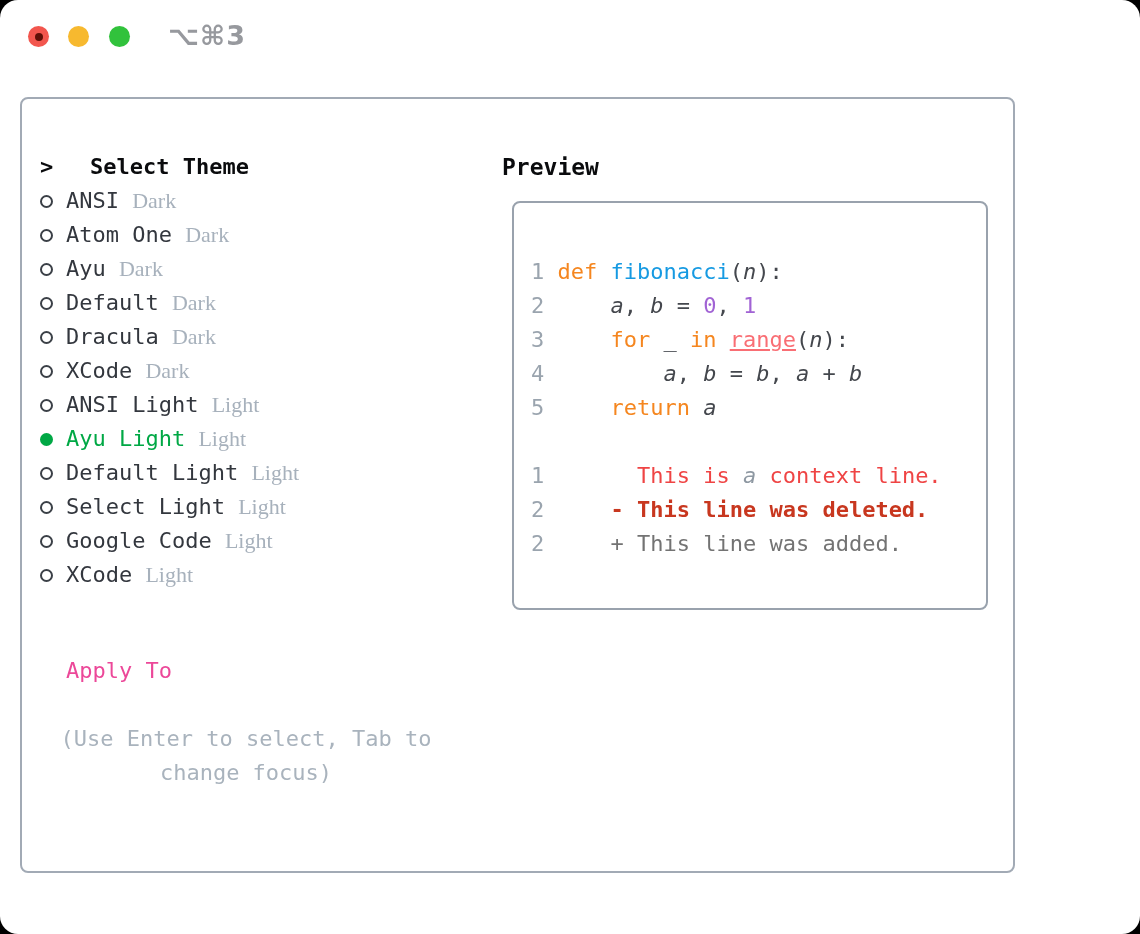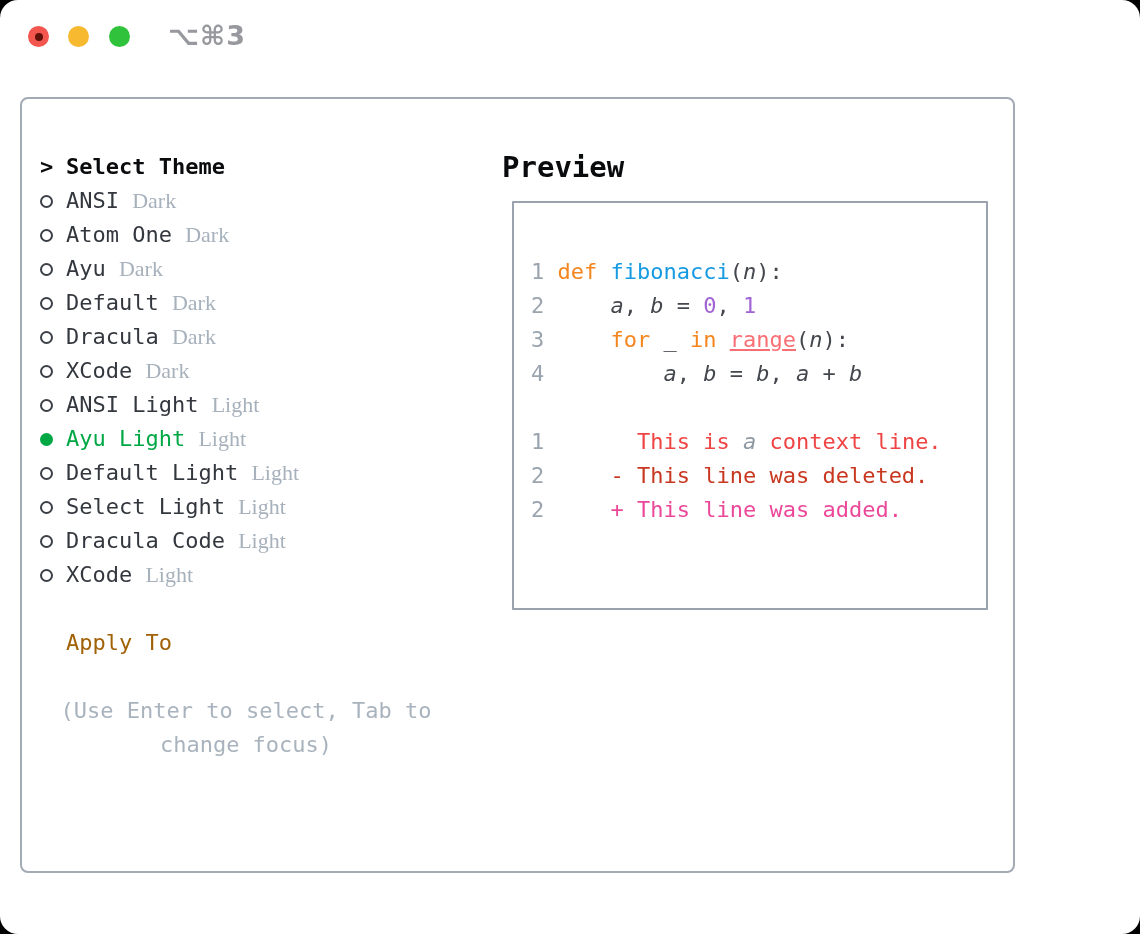--- a/index.html
+++ b/index.html
@@ -15,49 +15,49 @@
   .tl-dot{position:absolute;left:7px;top:7px;width:8px;height:8px;border-radius:50%;background:#5f1008;}
   .tb-title{position:absolute;left:168px;top:20px;font-family:"DejaVu Sans","Liberation Sans",sans-serif;
             font-weight:bold;font-size:27px;color:#97999e;letter-spacing:1px;}
   
   .panel{position:absolute;left:20px;top:97px;width:995px;height:776px;box-sizing:border-box;
          border:2px solid #a2aab5;border-radius:8px;background:#fff;}
   
   .left{position:absolute;left:18px;top:51px;font-size:22px;line-height:34px;color:#33373e;}
   .row{height:34px;display:flex;align-items:center;white-space:pre;}
   .hdr-prefix{display:inline-block;width:26px;font-weight:bold;color:#0a0b0d;}
-  .hdr{font-weight:bold;color:#0a0b0d;}
+  .hdr{font-weight:bold;color:#0a0b0d;margin-left:24px;}
   .radio{flex:0 0 auto;width:13px;height:13px;box-sizing:border-box;border:2px solid #3b4047;
          border-radius:50%;margin-right:13px;background:transparent;}
   .radio.on{background:#00a845;border-color:#00a845;}
   .tname{color:#33373e;}
   .tname.sel{color:#00a845;text-align:right;}
   .tvariant{color:#a7b1bc;margin-left:13.2px;font-family:Liberation Serif, serif;}
-  .apply-header{margin-left:26px;color:#a16207;}
+  .apply-header{margin-left:26px;color:#ec4899;margin-top:28px;}
   .spacer34{height:34px;}
   .hint{width:412px;color:#a9b3bd;line-height:34px;text-align:center;}
   
-  .preview-hdr{position:absolute;left:480px;top:51px;font-size:29px;line-height:34px;
+  .preview-hdr{position:absolute;left:480px;top:51px;font-size:23px;line-height:34px;
                font-weight:bold;color:#0a0b0d;}
   .preview-box{position:absolute;left:490px;top:102px;width:476px;height:409px;box-sizing:border-box;
-               border:2px solid #99a2ad;border-radius:1px;background:#fff;}
+               border:2px solid #99a2ad;border-radius:8px;background:#fff;}
   .code{padding:52px 0 0 17px;font-size:22px;line-height:34px;}
   .cline{height:34px;white-space:pre;}
   .tk{color:#44474d;}
   .num{color:#9aa4ae;}
   .kw{color:#f5861f;}
   .fn{color:#169ae2;}
   .call{color:#f96e74;text-decoration:underline;}
   .lit{color:#a163d4;}
   .d{color:#44474d;}
   .v{color:#44474d;font-style:italic;}
   .x{color:#ef4444;}
   .x.v{color:#8e98a2;}
-  .r{color:#c8371f;}
-  .g{color:#ec4899;}
+  .r{color:#c8371f;font-weight:bold;}
+  .g{color:#737373;}
 </style>
 </head>
 <body>
 
 <div class="window">
   <div class="titlebar">
     <span class="tl red">
       <span class="tl-dot"></span>
     </span>
     <span class="tl yellow"></span>
@@ -74,38 +74,39 @@
           <div class="row"><span class="radio"></span><span class="tname">ANSI</span><span class="tvariant">Dark</span></div>
           <div class="row"><span class="radio"></span><span class="tname">Atom One</span><span class="tvariant">Dark</span></div>
           <div class="row"><span class="radio"></span><span class="tname">Ayu</span><span class="tvariant">Dark</span></div>
           <div class="row"><span class="radio"></span><span class="tname">Default</span><span class="tvariant">Dark</span></div>
           <div class="row"><span class="radio"></span><span class="tname">Dracula</span><span class="tvariant">Dark</span></div>
           <div class="row"><span class="radio"></span><span class="tname">XCode</span><span class="tvariant">Dark</span></div>
           <div class="row"><span class="radio"></span><span class="tname">ANSI Light</span><span class="tvariant">Light</span></div>
           <div class="row"><span class="radio on"></span><span class="tname sel">Ayu Light</span><span class="tvariant">Light</span></div>
           <div class="row"><span class="radio"></span><span class="tname">Default Light</span><span class="tvariant">Light</span></div>
           <div class="row"><span class="radio"></span><span class="tname">Select Light</span><span class="tvariant">Light</span></div>
-          <div class="row"><span class="radio"></span><span class="tname">Dracula Code</span><span class="tvariant">Light</span></div>
+          <div class="row"><span class="radio"></span><span class="tname">Google Code</span><span class="tvariant">Light</span></div>
           <div class="row"><span class="radio"></span><span class="tname">XCode</span><span class="tvariant">Light</span></div>
         </div>
       <div class="spacer34"></div>
       <div class="row apply-header">
         <span>Apply To</span>
       </div>
       <div class="spacer34"></div>
       <div class="hint">(Use Enter to select, Tab to change focus)</div>
     </div>
 
     <div class="preview-hdr">Preview</div>
     <div class="preview-box">
       <div class="code" id="code">
           <div class="cline"><span class="tk num">1 </span><span class="tk kw">def</span><span class="tk d"> </span><span class="tk fn">fibonacci</span><span class="tk d">(</span><span class="tk v">n</span><span class="tk d">):</span></div>
           <div class="cline"><span class="tk num">2 </span><span class="tk d">    </span><span class="tk v">a</span><span class="tk d">, </span><span class="tk v">b</span><span class="tk d"> = </span><span class="tk lit">0</span><span class="tk d">, </span><span class="tk lit">1</span></div>
           <div class="cline"><span class="tk num">3 </span><span class="tk d">    </span><span class="tk kw">for</span><span class="tk d"> _ </span><span class="tk kw">in</span><span class="tk d"> </span><span class="tk call">range</span><span class="tk d">(</span><span class="tk v">n</span><span class="tk d">):</span></div>
           <div class="cline"><span class="tk num">4 </span><span class="tk d">        </span><span class="tk v">a</span><span class="tk d">, </span><span class="tk v">b</span><span class="tk d"> = </span><span class="tk v">b</span><span class="tk d">, </span><span class="tk v">a</span><span class="tk d"> + </span><span class="tk v">b</span></div>
+          <div class="cline"><span class="tk num">5 </span><span class="tk d">    </span><span class="tk kw">return</span><span class="tk d"> </span><span class="tk v">a</span></div>
           <div class="cline">&nbsp;</div>
           <div class="cline"><span class="tk num">1 </span><span class="tk x">      This is </span><span class="tk x v">a</span><span class="tk x"> context line.</span></div>
           <div class="cline"><span class="tk num">2 </span><span class="tk r">    - This line was deleted.</span></div>
           <div class="cline"><span class="tk num">2 </span><span class="tk g">    + This line was added.</span></div>
         </div>
     </div>
   </div>
 </div>
 
 </body></html>

